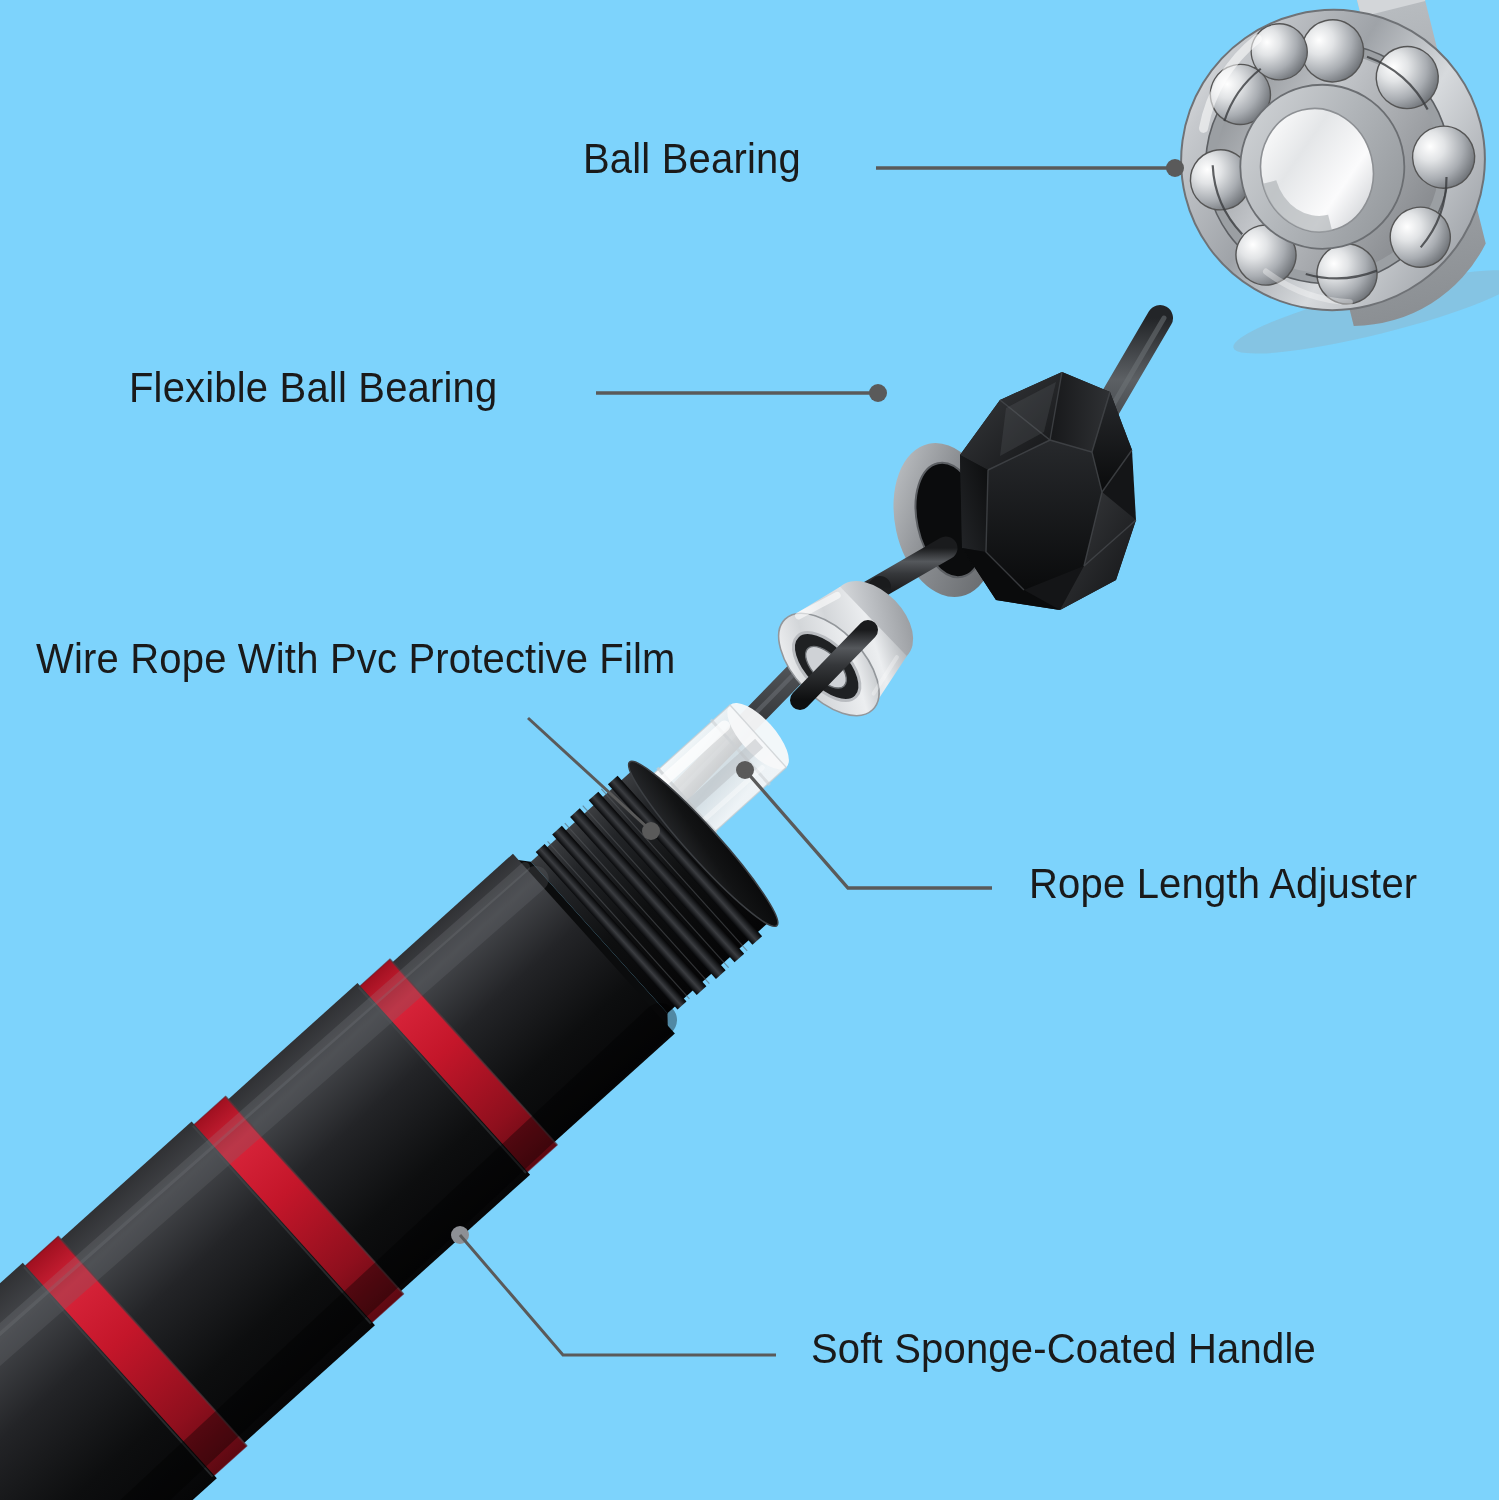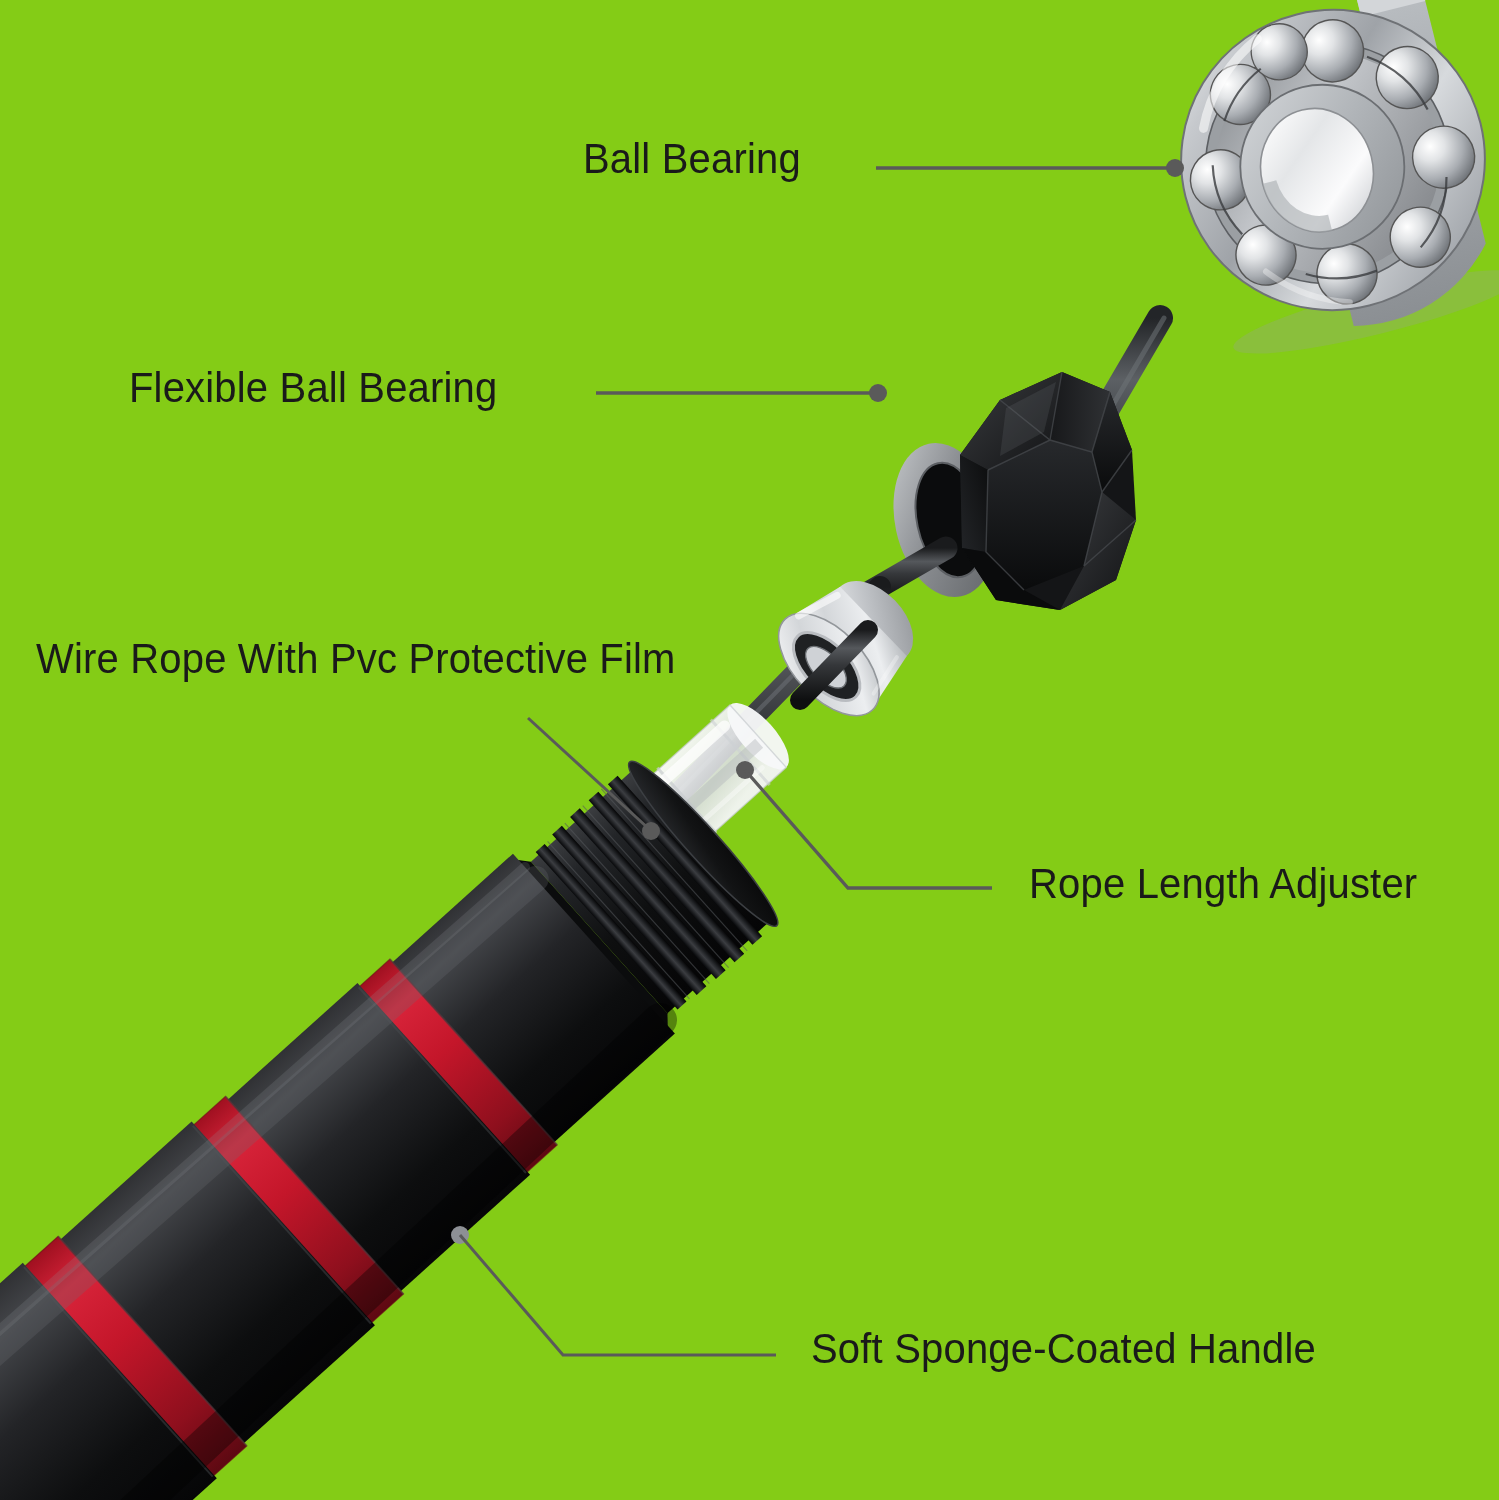--- a/index.html
+++ b/index.html
@@ -5,21 +5,21 @@
 <style>
   html,body{margin:0;padding:0;background:#ffffff;}
   body{
     font-family:"Liberation Sans","DejaVu Sans",sans-serif;
     -webkit-font-smoothing:antialiased;
   }
   #stage{
     position:relative;
     width:1499px;
     height:1500px;
-    background:#84cc16;
+    background:#7dd3fc;
     overflow:hidden;
   }
   .layer{position:absolute;left:0;top:0;width:1499px;height:1500px;}
 
   
   .lbl{
     position:absolute;
     color:#1a1a1a;
     font-size:43px;
     line-height:1.0;

